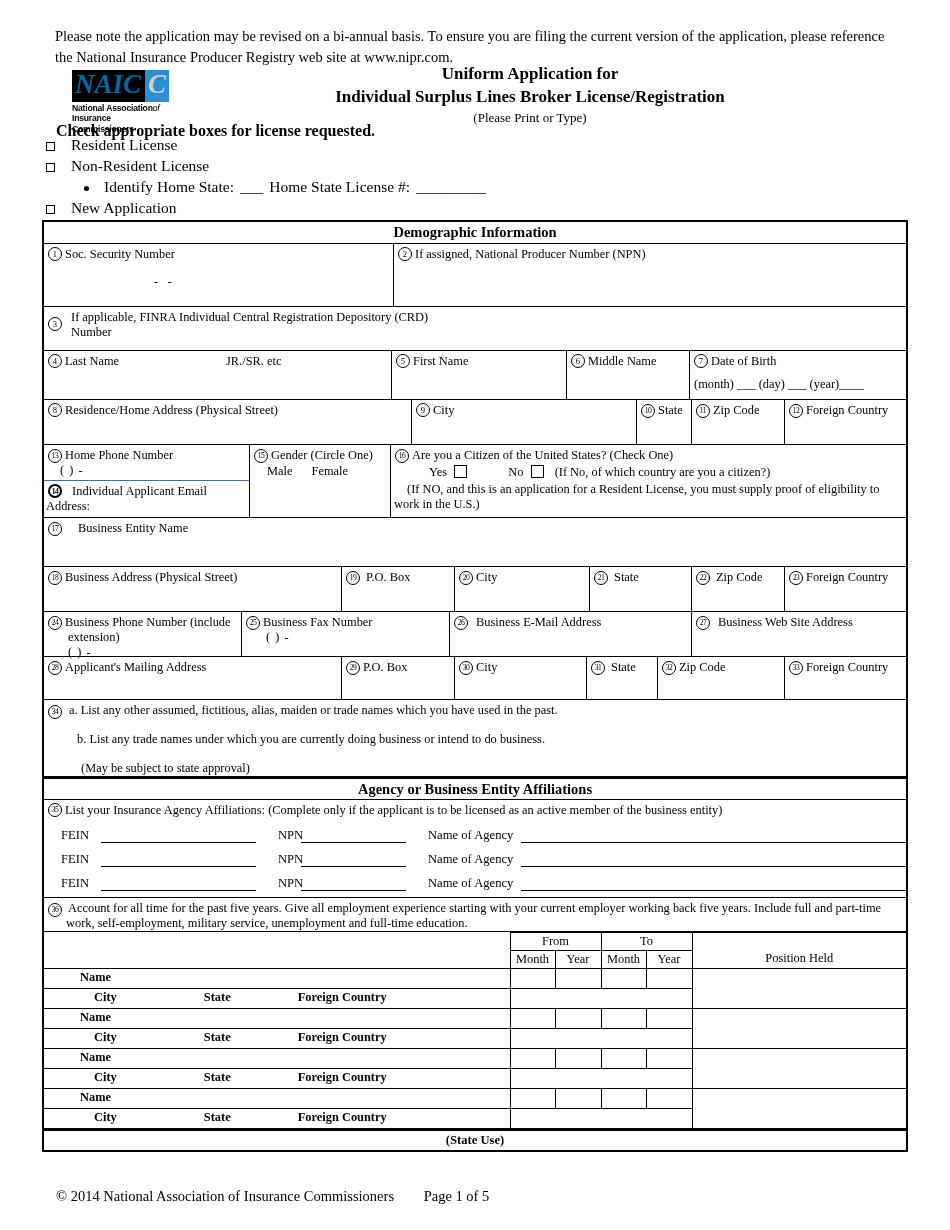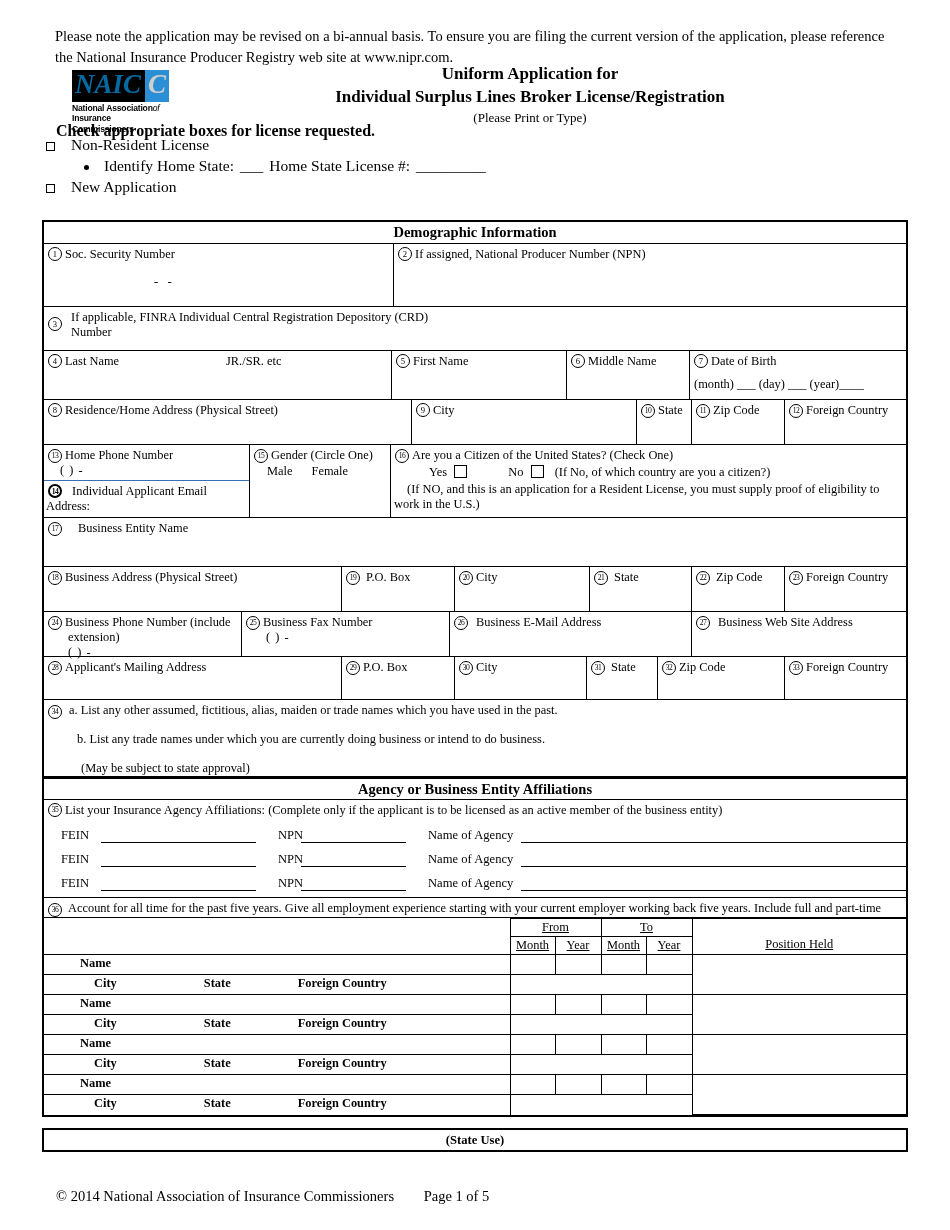--- a/index.html
+++ b/index.html
@@ -100,21 +100,21 @@
         vertical-align:-2px; margin:0 4px; }
 
   
   .agency-line { display:flex; align-items:flex-end; margin: 3px 0 0 0; font-size:12.6px; }
   .agency-line .k { width:40px; }
   .fill { border-bottom:1px solid #000; height:13px; }
 
   
   .emp { width:100%; border-collapse:collapse; font-size:12.4px; }
   .emp td, .emp th { border:1px solid #000; padding:1px 4px; vertical-align:top; }
-  .emp .ctr { text-align:center;text-decoration:underline; }
+  .emp .ctr { text-align:center; }
   .emp .bold { font-weight:bold;padding-left:36px; }
 
   .stateuse {
     position:absolute; left:42px; top:1128px; width:866px; height:24px;
     border:2px solid #000; text-align:center; font-weight:bold; font-size:12.6px;
     padding-top:3px;
   }
 
   .footer {
     position:absolute; left:56px; top:1188px; font-size:14.5px;
@@ -141,20 +141,24 @@
   </div>
 
   <div class="title-block">
     <div class="title-1">Uniform Application for</div>
     <div class="title-2">Individual Surplus Lines Broker License/Registration</div>
     <div class="title-3">(Please Print or Type)</div>
   </div>
 
   <div class="check-head">Check appropriate boxes for license requested.</div>
   <div class="chk-list">
+    <div class="chk-row">
+      <span class="chk-box"></span>
+      <span class="chk-label">Resident License</span>
+    </div>
     <div class="chk-row">
       <span class="chk-box"></span>
       <span class="chk-label">Non-Resident License</span>
     </div>
     <div class="sub-row">
       <span class="bullet"></span>
       <span>Identify Home State:</span>
       <span style="margin:0 6px">___</span>
       <span>Home State License #:</span>
       <span style="margin-left:6px">_________</span>
@@ -367,20 +371,21 @@
         </div>
       </div>
     </div>
 
 
     <div class="row">
       <div class="cell lastc" style="flex:1;display:flex;border-bottom:none;padding-bottom:0">
         <span class="num n2" style="margin-top:2px">36</span>
         <span style="margin-left:3px">
           <div>Account for all time for the past five years.  Give all employment experience starting with your current employer working back five years.  Include full and part-time</div>
+          <div style="margin-left:-2px">work, self-employment, military service, unemployment and full-time education.</div>
         </span>
       </div>
     </div>
 
     <table class="emp">
       <tbody>
           <tr>
         <td rowspan="2" style="border-left:none;border-top:none;width:466px"></td>
         <td class="ctr" colspan="2">From</td>
         <td class="ctr" colspan="2">To</td>

